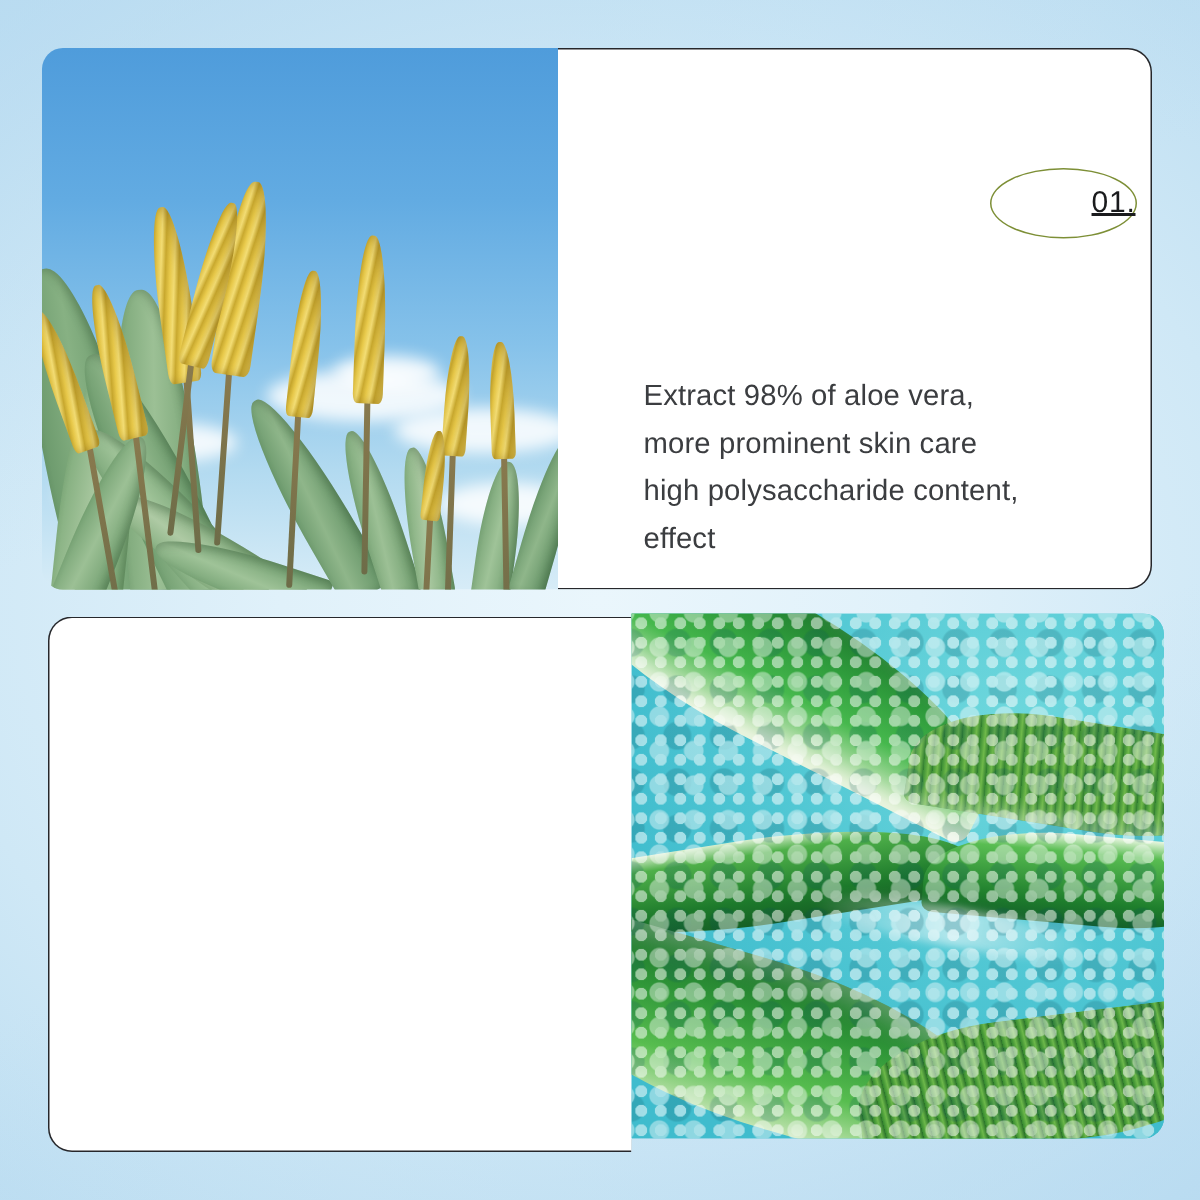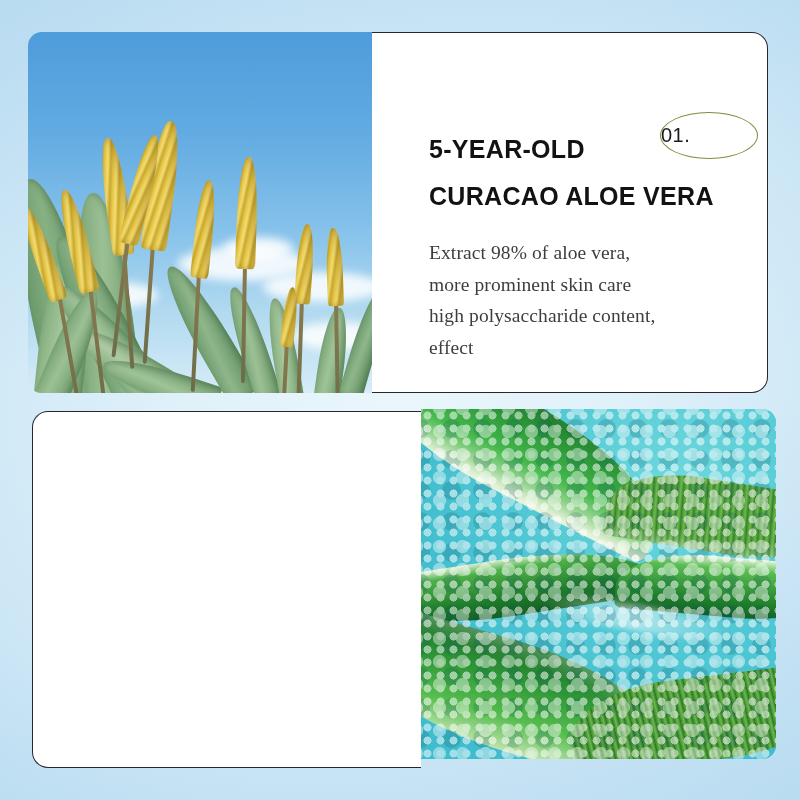--- a/index.html
+++ b/index.html
@@ -49,28 +49,29 @@
     color:#111214;line-height:1.0;white-space:nowrap;
   }
   .heading + .heading{margin-top:22px;}
   .body{
     font-size:19.5px;font-weight:400;color:#3b3d40;
     line-height:1.62;letter-spacing:.1px;
   }
   .body div{white-space:nowrap;}
 
   .c1-head{left:401px;top:105px;}
-  .c1-body{left:401px;top:205px;font-family:Liberation Serif, serif;}
+  .c1-body{left:401px;top:217px;}
 
   
   .badge{
-    position:absolute;display:flex;align-items:center;justify-content:flex-start;
+    position:absolute;display:flex;align-items:center;justify-content:flex-end;
     border:1.6px solid #7d8f36;border-radius:50%;
     color:#1a1b1d;font-size:20px;letter-spacing:.5px;
     background:transparent;
+    text-decoration:underline;
   }
   .badge1{left:632px;top:80px;width:96px;height:45px;}
 
   
   .sky{position:absolute;inset:0;
     background:linear-gradient(180deg,#4f9cdb 0%,#62abe2 28%,#86c2ea 55%,#b2daf0 78%,#d7ecf7 100%);}
   .cloud{position:absolute;background:rgba(255,255,255,.85);border-radius:50%;filter:blur(5px);}
   .leaf{position:absolute;transform-origin:bottom center;border-radius:48% 48% 6% 6%/70% 70% 4% 4%;}
   .spike{position:absolute;transform-origin:bottom center;border-radius:46% 46% 14% 14%/62% 62% 6% 6%;}
 
@@ -140,24 +141,20 @@
         <div class="spike" style="left: 252px; top: 255px; width: 13px; height: 60px; transform: rotate(6deg); background: repeating-linear-gradient(100deg, rgb(232, 201, 74) 0px, rgb(243, 221, 116) 3px, rgb(201, 169, 47) 6px, rgb(232, 201, 74) 9px); box-shadow: rgba(120, 90, 20, 0.45) -3px 0px 7px inset;"></div>
       </div>
   </div>
 
   <div class="panel"></div>
 
   <div class="badge badge1">
     <span>01.</span>
   </div>
 
-  <div class="t-block c1-head">
-    <div class="heading">5-YEAR-OLD</div>
-    <div class="heading">CURACAO ALOE VERA</div>
-  </div>
 
   <div class="t-block body c1-body">
     <div>Extract 98% of aloe vera,</div>
     <div>more prominent skin care</div>
     <div>high polysaccharide content,</div>
     <div>effect</div>
   </div>
 </div>
 
 <div class="card2">

